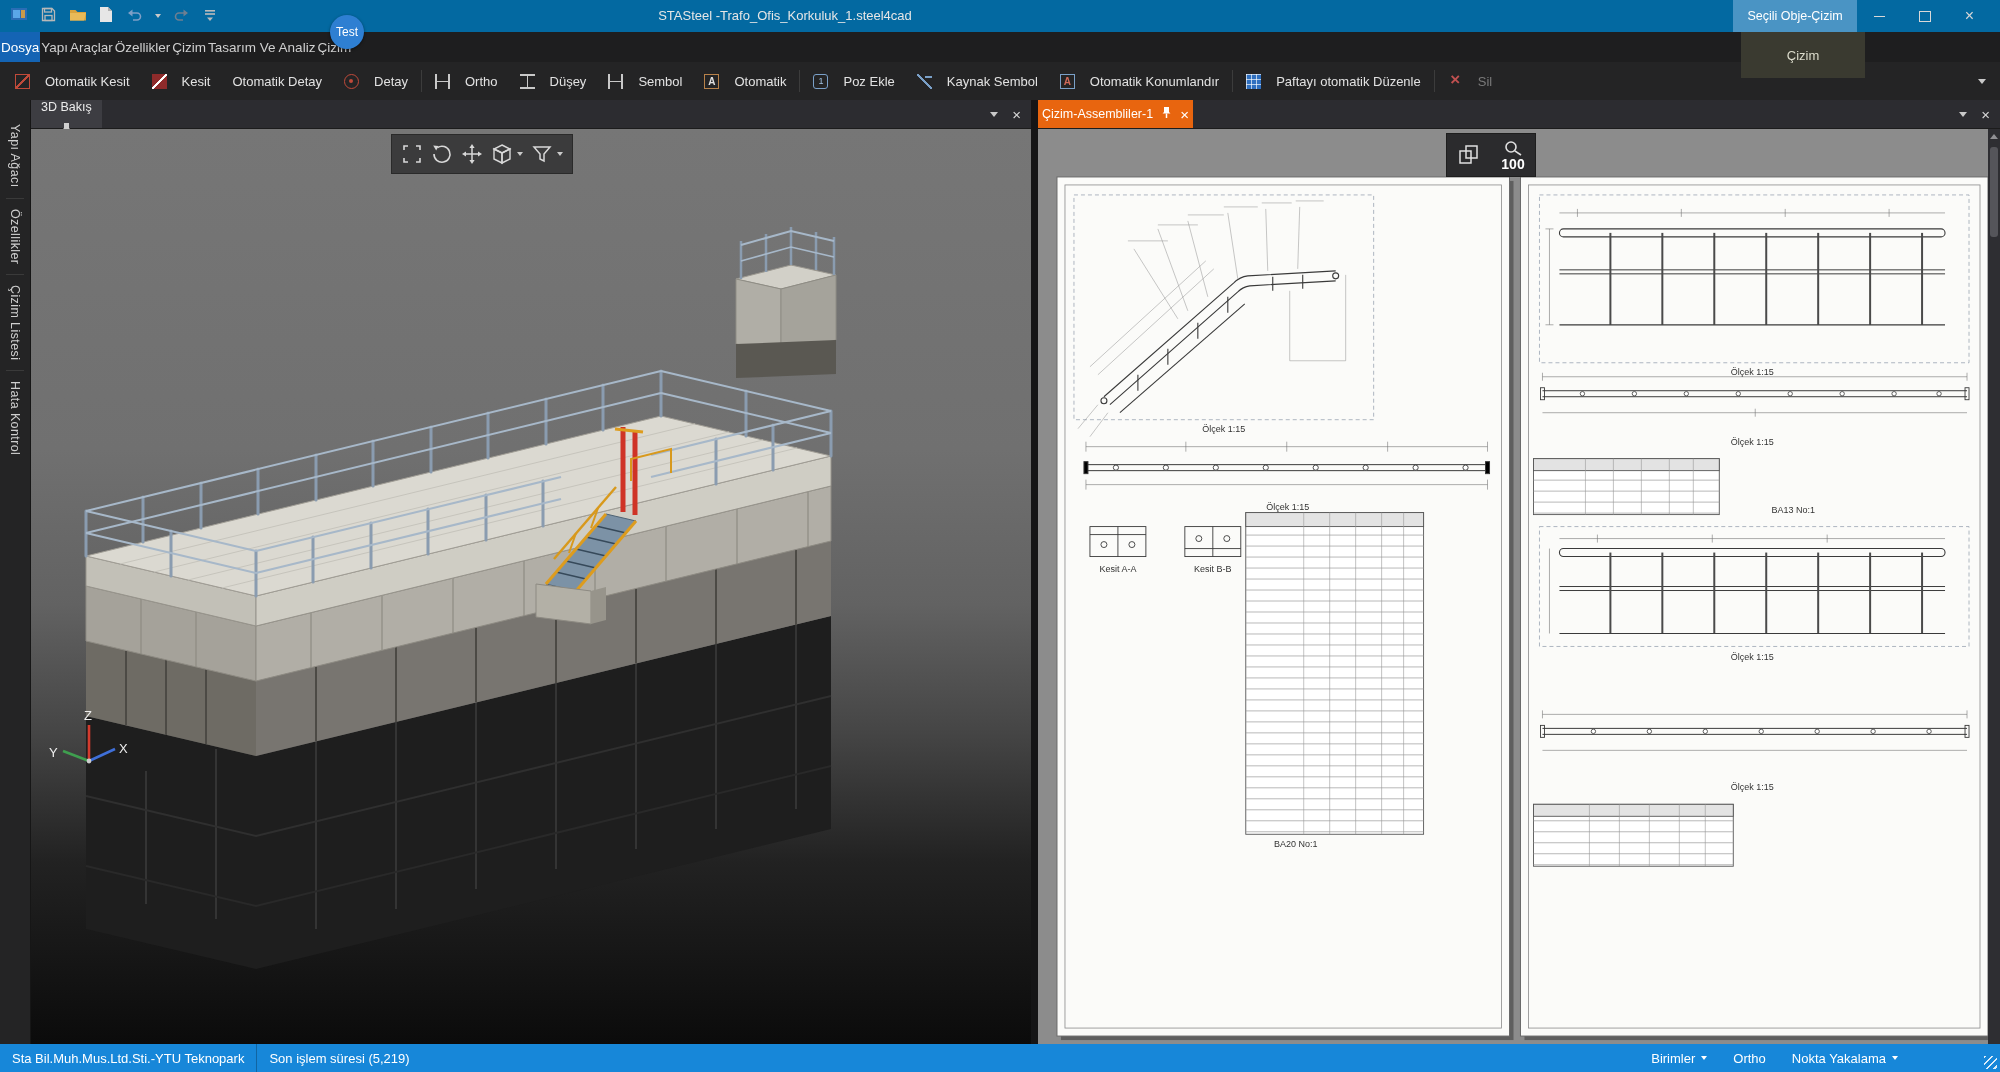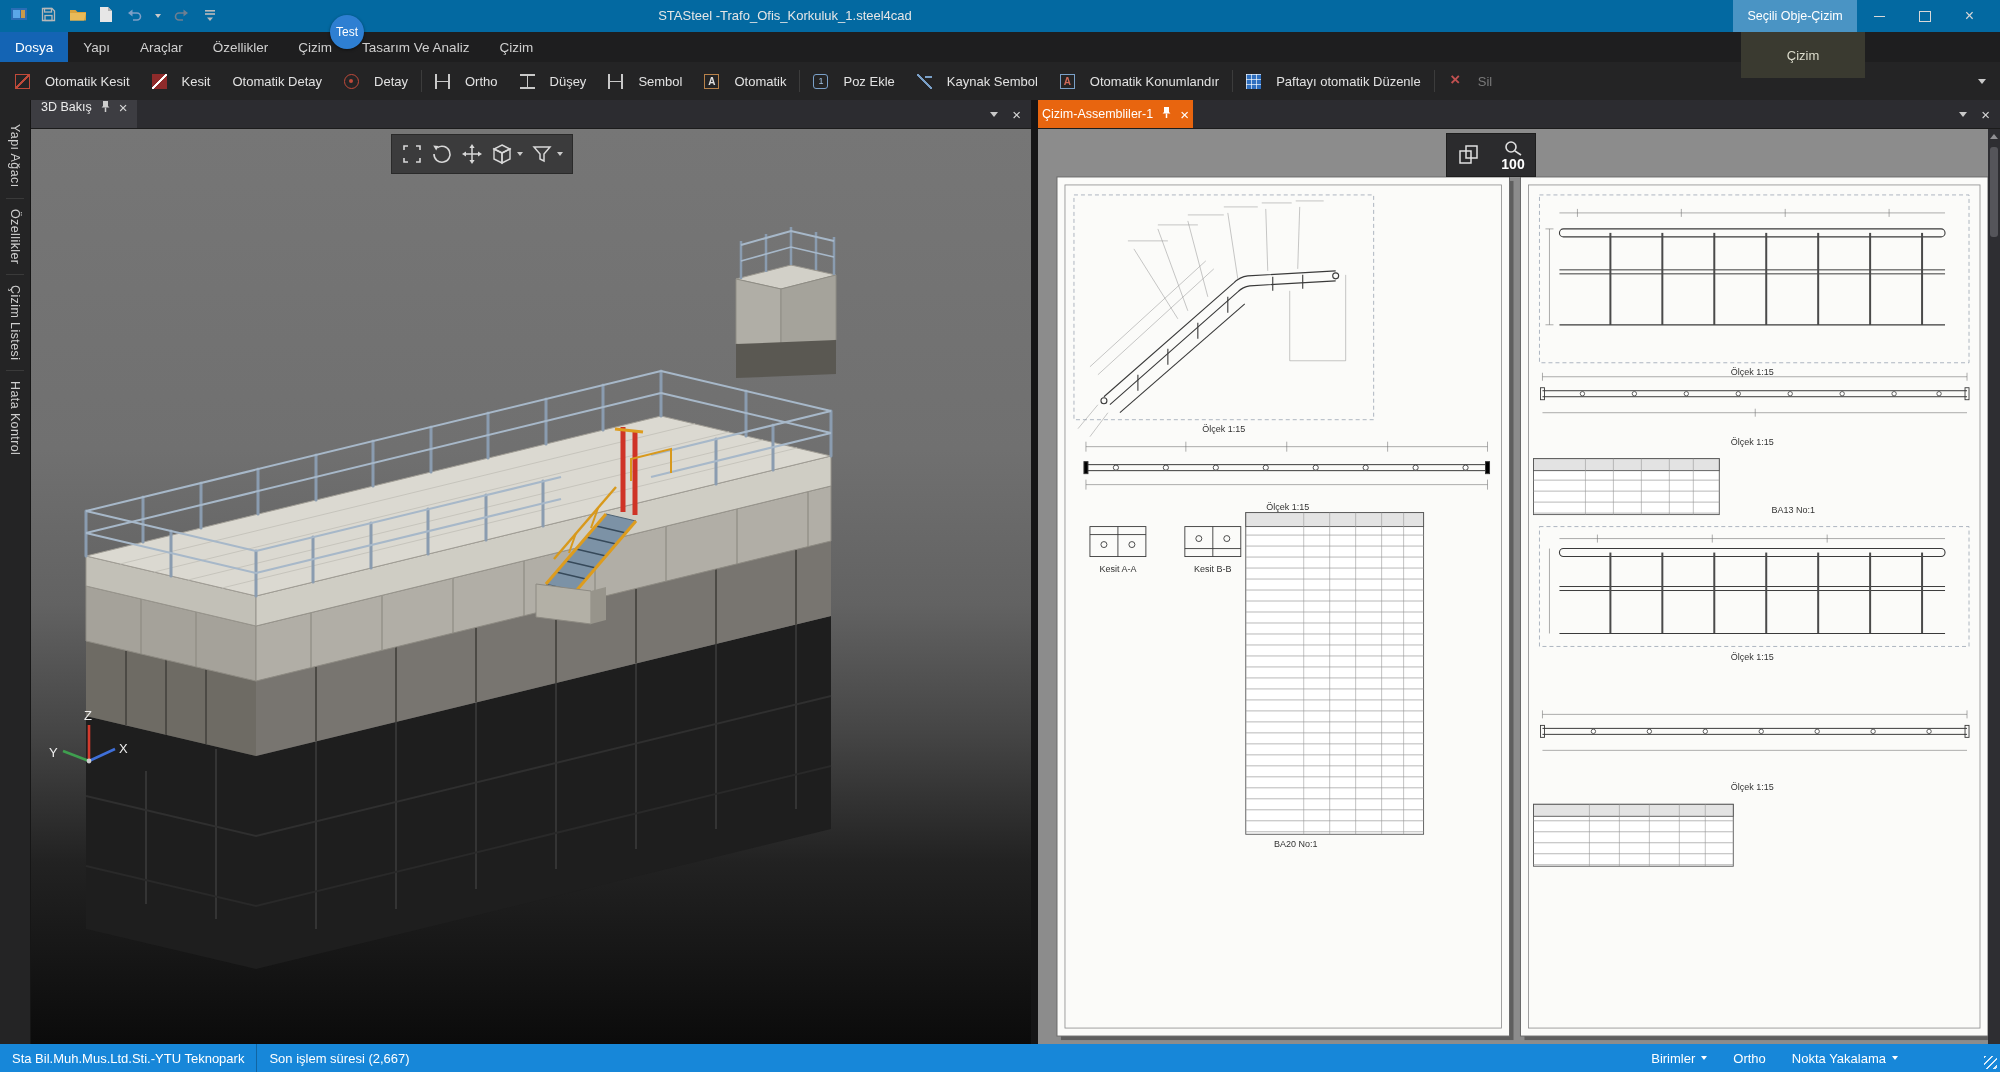--- a/index.html
+++ b/index.html
@@ -19,21 +19,21 @@
   .ic-max{width:10px;height:9px;border:1px solid #d8d8d8;display:block;}
   .ic-close{font-size:16px;line-height:1;}
 
   
   .ribbon-page-label{position:absolute;top:32px;right:135px;width:124px;height:46px;background:#3a3a30;
                      color:#dcdccc;font-size:13px;display:flex;align-items:center;justify-content:center;z-index:6;}
 
   
   .menubar{position:absolute;top:32px;left:0;right:0;height:30px;background:#1e1e1f;
            display:flex;align-items:stretch;font-size:13.5px;color:#cfcfcf;}
-  .menu-item{display:flex;align-items:center;padding:0 15px;}
+  .menu-item{display:flex;align-items:center;padding:0 1px;}
   .menu-item.active{background:#1464b4;color:#fff;}
   .badge-test{position:absolute;left:330px;top:15px;width:34px;height:34px;border-radius:50%;
               background:#2e7fd2;color:#fff;font-size:12px;display:flex;align-items:center;justify-content:center;
               z-index:40;box-shadow:0 1px 3px rgba(0,0,0,.5);}
 
   
   .ribbon{position:absolute;top:62px;left:0;right:0;height:38px;background:#242425;border-bottom:1px solid #141414;
           display:flex;align-items:center;padding-left:4px;font-size:13px;color:#e2e2e2;}
   .rbtn{display:flex;align-items:center;gap:15px;padding:0 11px;height:100%;}
   .rbtn.disabled .lab{color:#7a7a7a;}
@@ -78,21 +78,21 @@
              align-items:center;padding-top:14px;gap:0;flex:none;}
   .side-item{writing-mode:vertical-rl;font-size:12.5px;color:#cfcfcf;letter-spacing:.4px;padding:10px 0;}
   .side-div{width:18px;height:1px;background:#3a3a3a;}
 
   .panel-left{width:1000px;flex:none;display:flex;flex-direction:column;}
   .panel-right{flex:1;display:flex;flex-direction:column;}
   .splitter{width:7px;background:#151516;flex:none;}
 
   .tabstrip{height:28px;background:#2c2c30;display:flex;align-items:stretch;font-size:12.5px;
             border-bottom:1px solid #1c1c1c;flex:none;}
-  .tab3d{background:#3d3d42;color:#ececec;display:flex;align-items:flex-start;gap:8px;padding:0 10px;}
+  .tab3d{background:#3d3d42;color:#ececec;display:flex;align-items:center;gap:8px;padding:0 10px;flex-direction:column;}
   .tab-drawing{background:#e8650f;color:#fff;display:flex;align-items:center;gap:8px;padding:0 4px;}
   .strip-right{margin-left:auto;display:flex;align-items:center;gap:14px;padding-right:10px;}
   .xchar{font-size:15px;line-height:1;color:#d8d8d8;}
   .tab-drawing .xchar{color:#fff;}
 
   
   .viewport3d{position:relative;flex:1;overflow:hidden;
     background:linear-gradient(180deg,#767676 0%,#707070 35%,#626262 52%,#454545 66%,#222222 80%,#0b0b0b 100%);}
   .vp-toolbar{position:absolute;left:360px;top:5px;height:38px;background:#3b3b3c;border:1px solid #2a2a2a;
               display:flex;align-items:center;gap:8px;padding:0 9px;z-index:5;}
@@ -741,21 +741,21 @@
           <div class="varrow"></div>
           <div class="vthumb"></div>
         </div>
       </div>
     </div>
   </div>
 
   <div class="statusbar">
     <div class="sb-item">Sta Bil.Muh.Mus.Ltd.Sti.-YTU Teknopark</div>
     <div class="sb-sep"></div>
-    <div class="sb-item">Son işlem süresi (2,667)</div>
+    <div class="sb-item">Son işlem süresi (5,219)</div>
     <div class="sb-right">
       <div class="sb-item">
         <span>Birimler</span>
         <span class="caret white sm"></span>
       </div>
       <div class="sb-item">
         <span>Ortho</span>
       </div>
       <div class="sb-item">
         <span>Nokta Yakalama</span>

